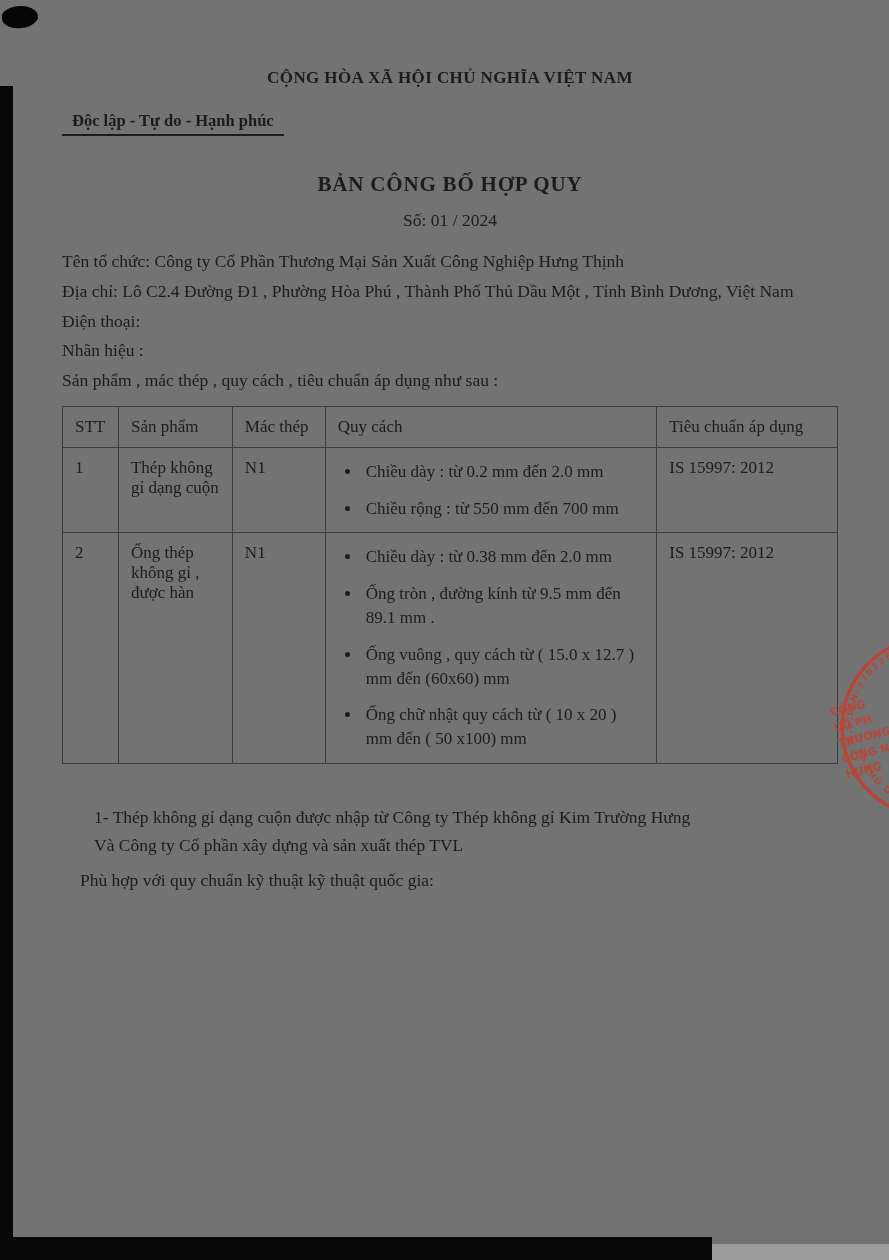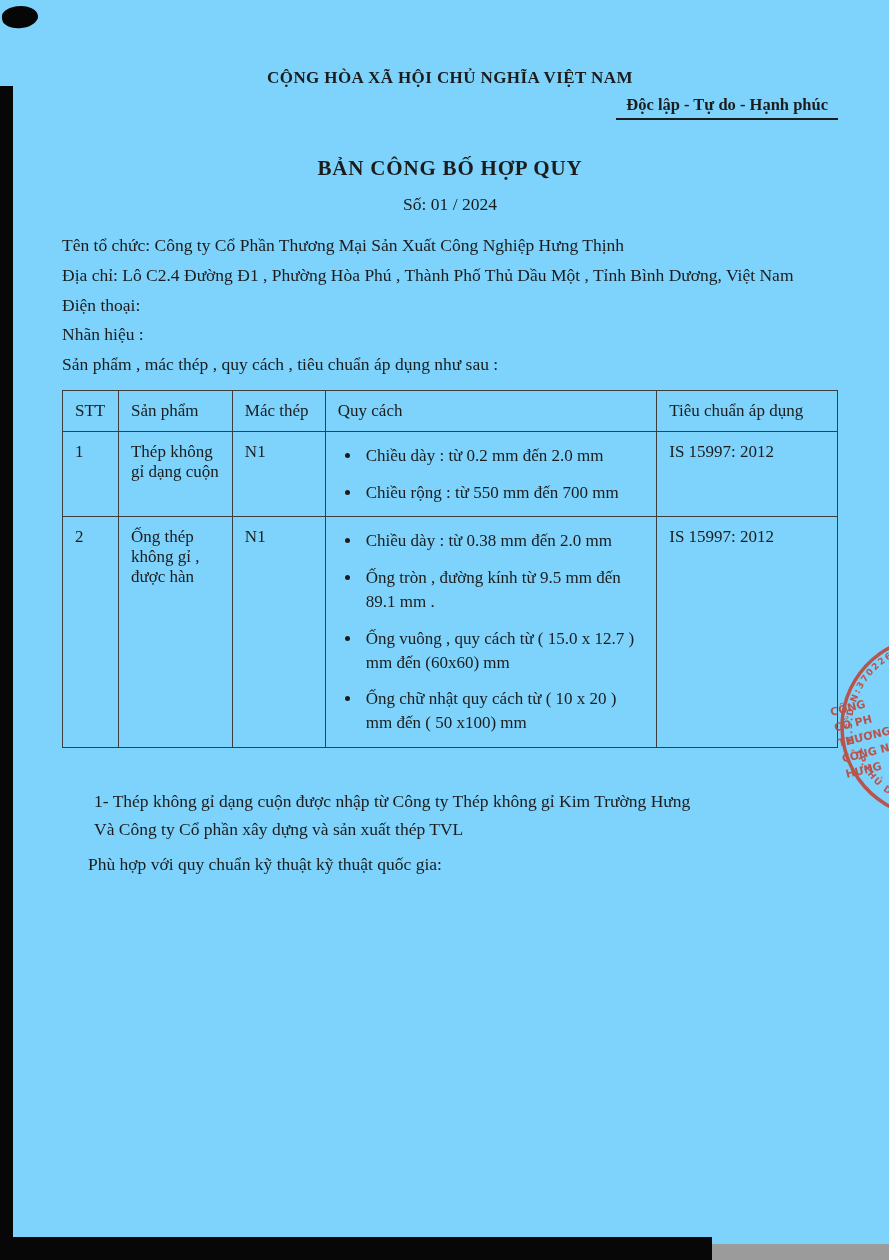--- a/index.html
+++ b/index.html
@@ -4,32 +4,32 @@
 <style>
   * { margin:0; padding:0; box-sizing:border-box; }
   html,body { width:889px; height:1260px; }
   body {
     position:relative;
     background:#f6f5ef;
     font-family:"Liberation Serif","DejaVu Serif",serif;
     color:#1c1c1c;
     overflow:hidden;
   }
-  .page { position:absolute; inset:0; overflow:hidden; background:#7dd3fc; }
+  .page { position:absolute; inset:0; overflow:hidden; background:#737373; }
 
   
   .blob-topleft { position:absolute; left:2px; top:6px; width:36px; height:22px; background:#060606; border-radius:45% 60% 50% 55%; transform:rotate(-8deg); }
   .left-bar { position:absolute; left:0; top:86px; width:13px; height:1174px; background:#070707; }
   .bottom-bar { position:absolute; left:0; top:1237px; width:712px; height:23px; background:#070707; }
   .bottom-bar-gray { position:absolute; left:712px; top:1244px; width:177px; height:16px; background:#9b9b9b; }
 
   .content { position:absolute; left:62px; top:62px; width:776px; }
 
   .nat-line1 { text-align:center; font-weight:bold; font-size:17px; letter-spacing:0.4px; margin-top:6px; }
-  .nat-line2-wrap { text-align:right; margin-top:7px; }
+  .nat-line2-wrap { text-align:left; margin-top:23px; }
   .nat-line2 { display:inline-block; font-weight:bold; font-size:16.5px; border-bottom:2px solid #1c1c1c; padding:0 10px 3px 10px; }
 
   .doc-title { text-align:center; font-weight:bold; font-size:21px; letter-spacing:0.8px; margin-top:36px; }
   .doc-number { text-align:center; font-size:17.5px; margin-top:13px; }
 
   .intro { margin-top:16px; font-size:17.5px; line-height:1.7; }
   .intro p { margin:0; }
   .p-phone { margin-top:3px; }
   .p-product { margin-top:7px; margin-left:8px; }
   .p-product b { font-weight:bold; }
@@ -42,21 +42,21 @@
   .ta-c { text-align:center;margin-left:38px; }
   .cell-justify { text-align:justify; }
   .spec-table ul { margin:2px 0 0 24px; padding:0; }
   .spec-table li { margin:0 0 13px 0; padding-left:4px; line-height:1.4; }
   .spec-table li:last-child { margin-bottom:2px; }
 
   .notes { margin-top:40px; font-size:17.5px; line-height:1.58; }
   .note-1 { margin-left:32px; white-space:pre-line; }
   .note-2 { margin-left:32px; padding-left:30px; text-indent:-30px; margin-top:8px; }
   .note-province { margin-left:33px; margin-top:4px; }
-  .note-conform { margin-left:26px; margin-top:8px; }
+  .note-conform { margin-left:18px; margin-top:8px; }
   .note-final { margin-top:7px; text-indent:33px; text-align:justify; word-spacing:2px; }
 
   
   .stamp { position:absolute; left:828px; top:630px; opacity:0.85; }
   .stamp text { font-family:"DejaVu Sans","Liberation Sans",sans-serif; }
 </style>
 </head>
 <body>
 
 <div class="page">

